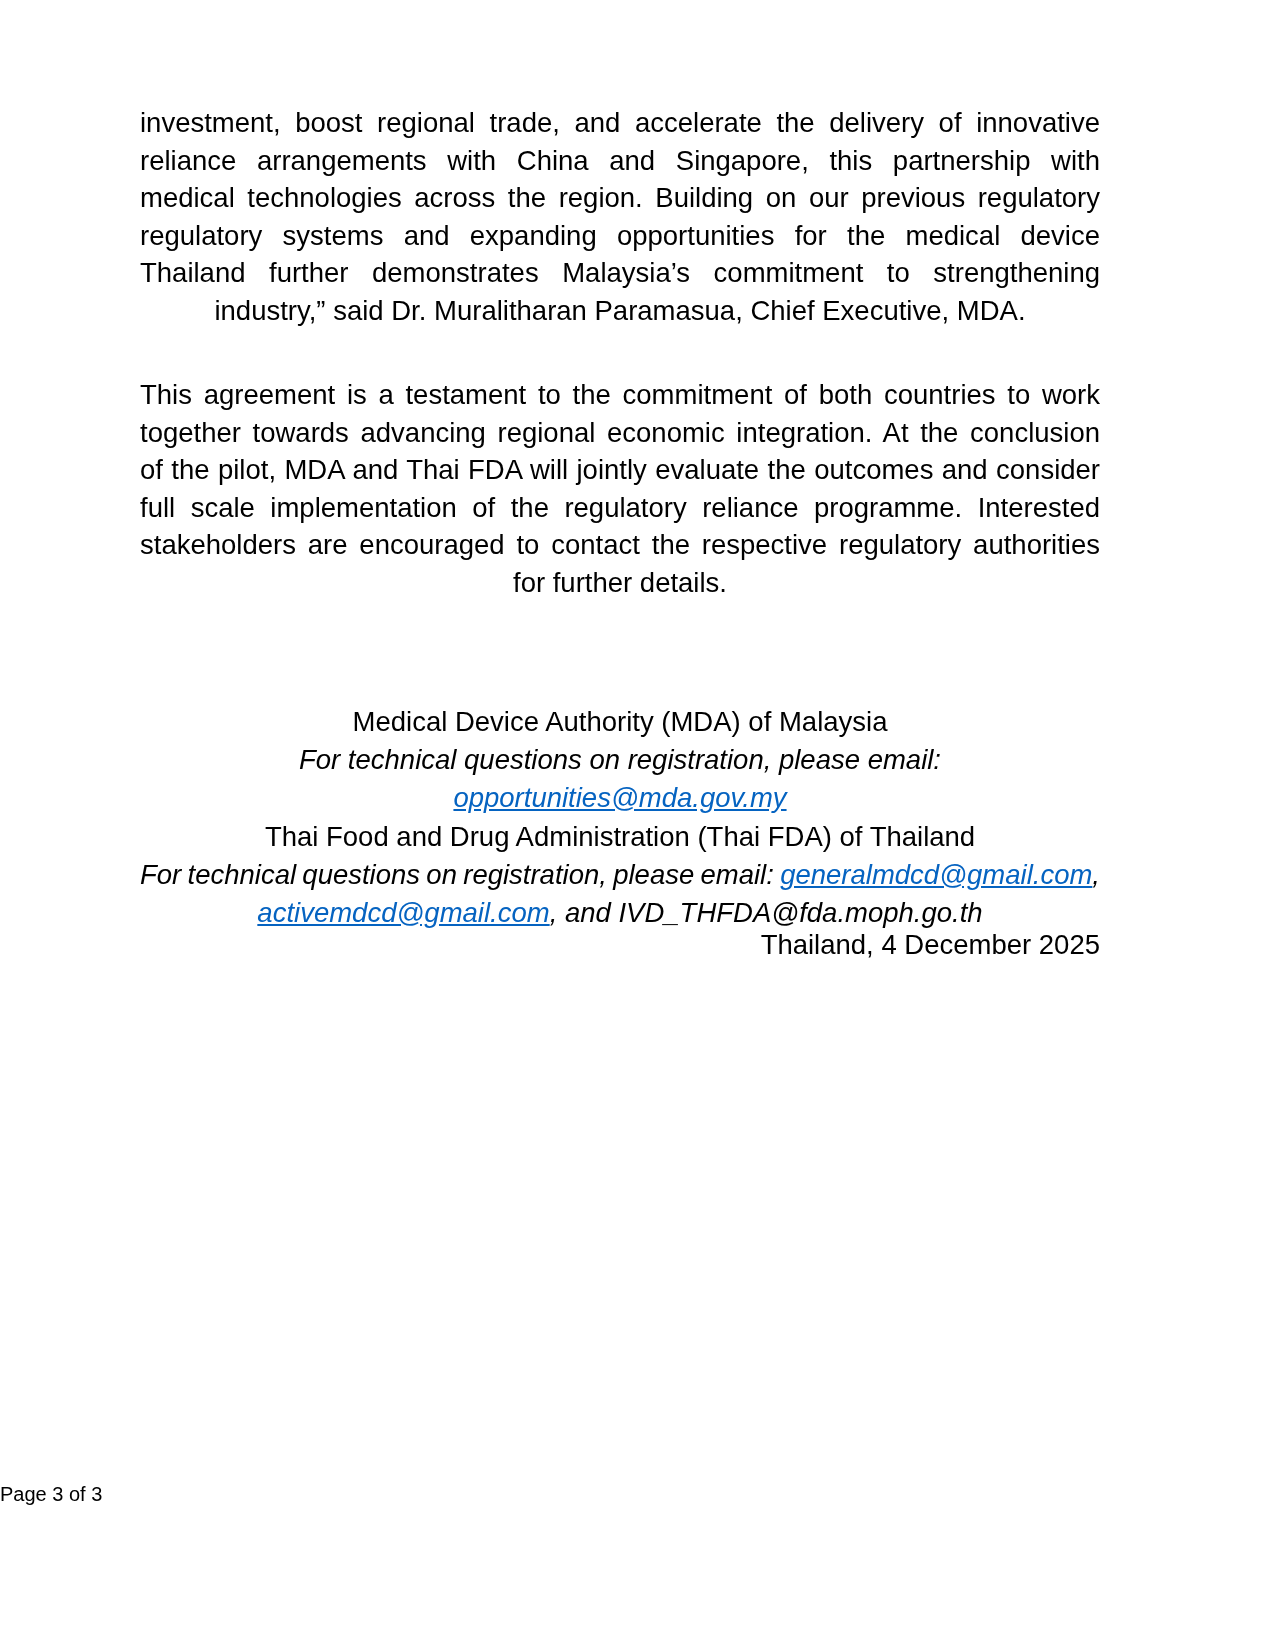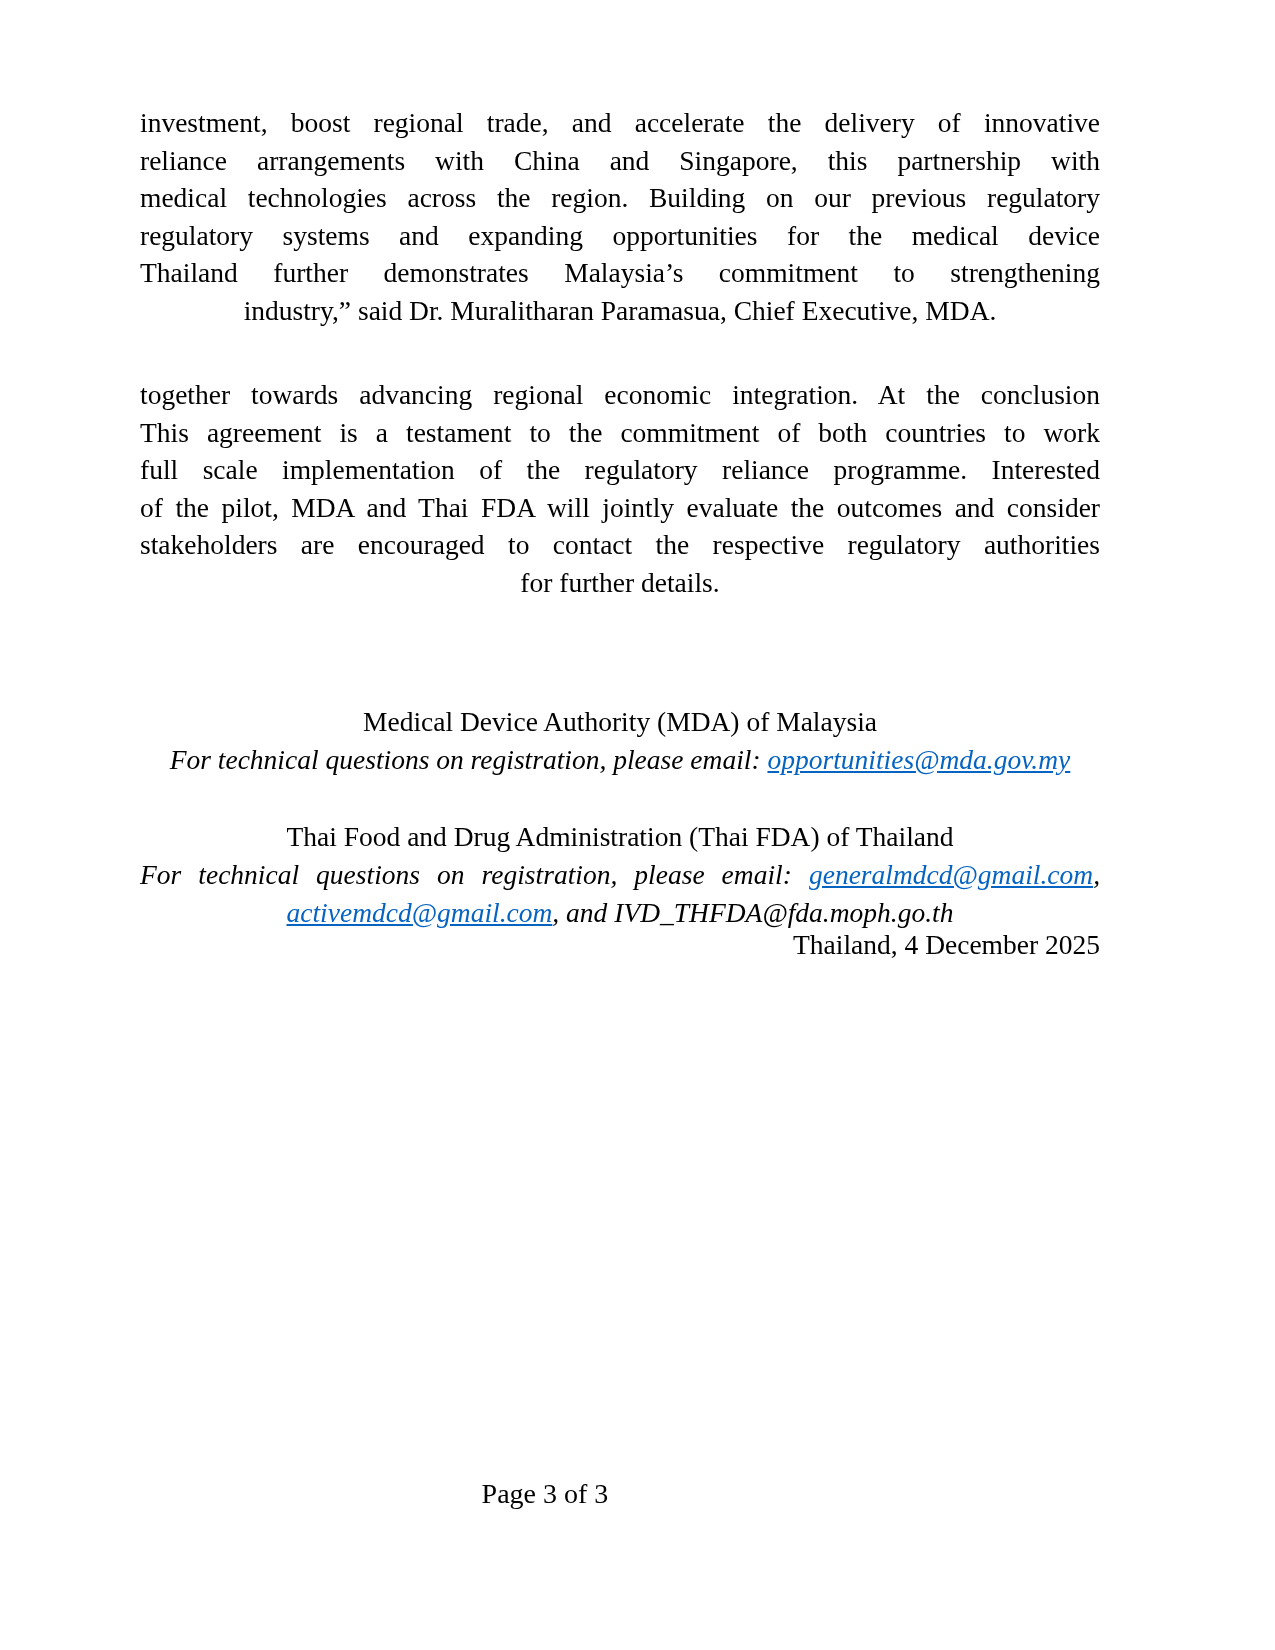--- a/index.html
+++ b/index.html
@@ -5,21 +5,21 @@
   html, body {
     margin: 0;
     padding: 0;
     background: #ffffff;
   }
   .page {
     position: relative;
     width: 1275px;
     height: 1650px;
     background: #ffffff;
-    font-family: Liberation Serif, serif;
+    font-family: Liberation Sans, sans-serif;
     color: #000000;
     overflow: hidden;
   }
   .content-block {
     position: absolute;
     left: 140px;
     width: 960px;
     font-size: 27.5px;
     line-height: 37.6px;
   }
@@ -42,44 +42,43 @@
     cursor: pointer;
   }
   .date-line {
     text-align: right;
   }
   .footer {
     position: absolute;
     left: 0;
     top: 1479px;
     width: 1090px;
-    text-align: center;
-    font-size: 28px;
+    font-size: 20px;
     line-height: 30px;
   }
 </style>
 </head>
 <body>
 
 <div class="page">
 
   <div class="content-block" style="top:104px">
     <div class="jline">investment, boost regional trade, and accelerate the delivery of innovative</div>
     <div class="jline">reliance arrangements with China and Singapore, this partnership with</div>
     <div class="jline">medical technologies across the region. Building on our previous regulatory</div>
     <div class="jline">regulatory systems and expanding opportunities for the medical device</div>
     <div class="jline">Thailand further demonstrates Malaysia’s commitment to strengthening</div>
     <div class="lline">industry,” said Dr. Muralitharan Paramasua, Chief Executive, MDA.</div>
   </div>
 
   <div class="content-block" style="top:376px">
+    <div class="jline">This agreement is a testament to the commitment of both countries to work</div>
     <div class="jline">together towards advancing regional economic integration. At the conclusion</div>
-    <div class="jline">This agreement is a testament to the commitment of both countries to work</div>
+    <div class="jline">of the pilot, MDA and Thai FDA will jointly evaluate the outcomes and consider</div>
     <div class="jline">full scale implementation of the regulatory reliance programme. Interested</div>
-    <div class="jline">of the pilot, MDA and Thai FDA will jointly evaluate the outcomes and consider</div>
     <div class="jline">stakeholders are encouraged to contact the respective regulatory authorities</div>
     <div class="lline">for further details.</div>
   </div>
 
   <div class="content-block lline" style="top:703px">
     <span>Medical Device Authority (MDA) of Malaysia</span>
   </div>
   <div class="content-block lline italic" style="top:741px">
     <span>For technical questions on registration, please email: </span><a href="#" class="link">opportunities@mda.gov.my</a>
   </div>

